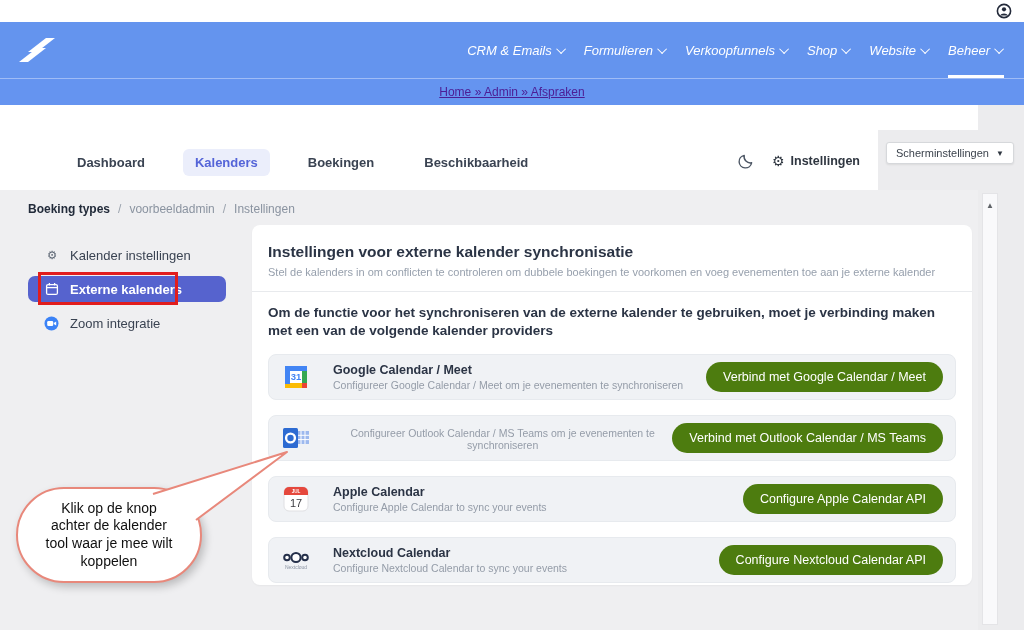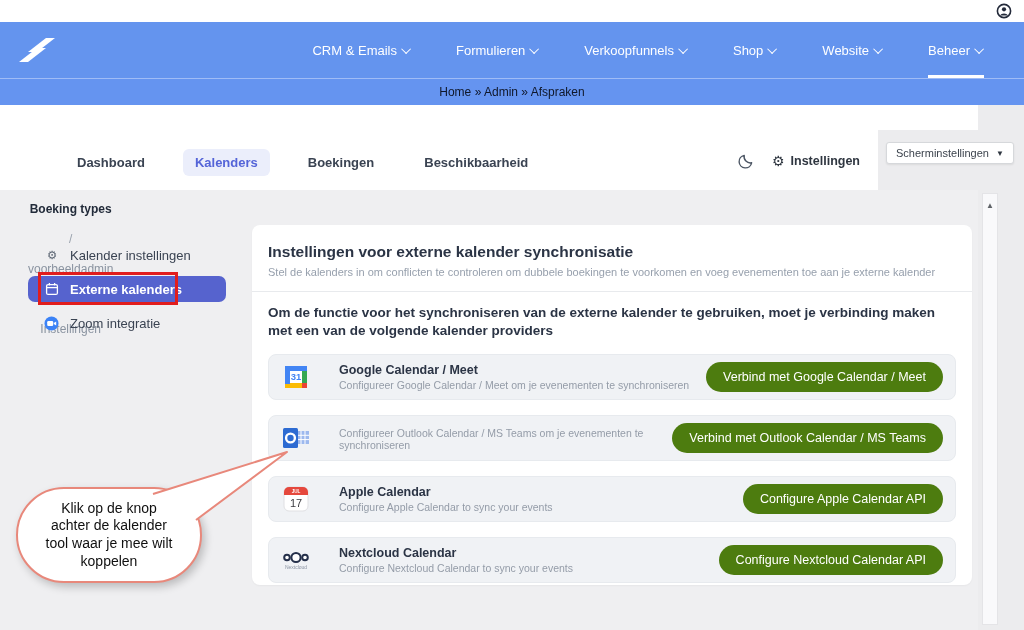--- a/index.html
+++ b/index.html
@@ -7,31 +7,31 @@
   .page { position:relative; width:1024px; height:630px; background:#fff; }
 
   
   .topbar { position:absolute; left:0; top:0; width:1024px; height:22px; background:#fff; }
   .avatar-btn { position:absolute; right:12px; top:3px; width:16px; height:16px; cursor:pointer; }
 
   
   .navbar { position:absolute; left:0; top:22px; width:1024px; height:56px; background:#6494ee;
             display:flex; align-items:center; }
   .logo { margin-left:16px; display:flex; align-items:center; }
-  .nav-menu { margin-left:auto; display:flex; align-items:center; gap:45px; padding-right:40px; height:56px; }
+  .nav-menu { margin-left:auto; display:flex; align-items:center; gap:18px; padding-right:20px; height:56px;font-style:italic; }
   .nav-item { display:flex; align-items:center; gap:7px; color:#fff; font-size:13px; height:56px;
               border-bottom:3px solid transparent; border-top:3px solid transparent; cursor:pointer; }
   .nav-item.active { border-bottom-color:#fff; }
   .chev { width:7px; height:7px; border-left:1.6px solid #fff; border-bottom:1.6px solid #fff;
           transform:rotate(-45deg) translateY(-2px); display:inline-block; }
 
   
   .crumbbar { position:absolute; left:0; top:78px; width:1024px; height:27px; background:#6594f0;
               border-top:1px solid rgba(255,255,255,.38); display:flex; align-items:center; justify-content:center;
-              color:#0f172a; font-size:12px; }
+              color:#4c1d95; font-size:12px;text-decoration:underline; }
 
   
   .headerzone { position:absolute; left:0; top:105px; width:1024px; height:85px; background:#fff; }
   .tabs { position:absolute; left:65px; top:44px; display:flex; gap:26px; }
   .tab { font-size:13px; font-weight:700; color:#3a4352; padding:6px 12px; border-radius:6px; cursor:pointer; white-space:nowrap; }
   .tab.active { background:#ebeefb; color:#5464d8; }
   .header-actions { position:absolute; right:164px; top:48px; display:flex; align-items:center; gap:18px; }
   .moon { cursor:pointer; display:flex; }
   .settings-link { display:flex; align-items:center; gap:6px; cursor:pointer; color:#2f3640; font-size:12.5px; font-weight:700; }
   .gear-glyph { font-size:14px; color:#2f3640; font-weight:400; }
@@ -42,21 +42,21 @@
                   border:1px solid #e4e4e7; display:flex; justify-content:center; }
   .scroll-up { color:#5f6368; font-size:8px; margin-top:7px; cursor:pointer; }
 
   .screen-settings { position:absolute; left:886px; top:142px; background:#fff; border:1px solid #d6d8db;
                      border-radius:3px; box-shadow:0 1px 2px rgba(0,0,0,.08); padding:4px 9px;
                      display:flex; align-items:center; gap:7px; font-size:11px; color:#3c434d; cursor:pointer; z-index:5; }
   .screen-settings .caret { font-size:8px; color:#2f3640; }
 
   
   .content { position:absolute; left:0; top:190px; width:978px; height:440px; background:#efeff1; }
-  .crumb2 { position:absolute; left:28px; top:12px; font-size:12px; color:#8a93a0; display:flex; gap:16px; align-items:center;flex-direction:column;}
+  .crumb2 { position:absolute; left:28px; top:12px; font-size:12px; color:#8a93a0; display:flex; gap:8px; align-items:center;}
   .crumb2 .root { color:#222b3a; font-weight:700; }
   .crumb2 .sep { color:#9aa2ad; }
   .crumb2 .link { cursor:pointer; }
 
   
   .sidebar { position:absolute; left:28px; top:52px; width:200px; }
   .side-item { display:flex; align-items:center; gap:11px; height:26px; margin-bottom:8px; padding-left:16px;
                font-size:13px; color:#3a4352; cursor:pointer; border-radius:8px; }
   .side-item.active { background:#5663ce; color:#fff; font-weight:700; width:198px;border-radius:7px; }
   .side-icon { width:15px; display:flex; justify-content:center; }
@@ -65,23 +65,23 @@
   
   .card { position:absolute; left:252px; top:35px; width:720px; height:360px; background:#fff;
           border-radius:8px; box-shadow:0 1px 2px rgba(0,0,0,.04); padding:18px 16px 0 16px; }
   .card-title { font-size:15.5px; font-weight:700; color:#2b3445; }
   .card-sub { font-size:11px; color:#97a0ad; margin-top:5px; }
   .divider { height:1px; background:#e8eaed; margin:13px -16px 12px -16px; }
   .intro { font-size:13.5px; font-weight:700; color:#2b3445; line-height:1.35; max-width:702px; margin-bottom:14px; }
   .prow { display:flex; align-items:center; background:#f0f2f5; border:1px solid #e7eaee; border-radius:8px;
           height:46px; padding:0 12px; margin-bottom:15px; }
   .picon { width:30px; display:flex; justify-content:center; align-items:center; flex-direction:column; }
-  .ptext { margin-left:28px; }
+  .ptext { margin-left:22px; }
   .pname { font-size:12.5px; font-weight:700; color:#2b3445; }
-  .pdesc { font-size:10.5px; color:#949ca8; margin-top:2px; }
+  .pdesc { font-size:10.5px; color:#949ca8; margin-top:2px;text-align:center; }
   .pbtn { margin-left:auto; background:#4d7c0f; color:#fff; border:none; font-family:inherit;
           font-size:12.5px; padding:8px 17px; border-radius:17px; cursor:pointer; white-space:nowrap; }
   .nc-label { font-size:5px; color:#8a93a2; margin-top:-1px; }
 
   
   .bubble { position:absolute; left:16px; top:487px; width:186px; height:96px; background:#fff;
             border:2px solid #e8887b; border-radius:50px; box-shadow:3px 4px 8px rgba(0,0,0,.22);
             display:flex; align-items:center; justify-content:center; }
   .bubble-text { position:relative; z-index:50; font-size:14px; color:#101010; text-align:center;
                  white-space:pre-line; line-height:1.26; }

